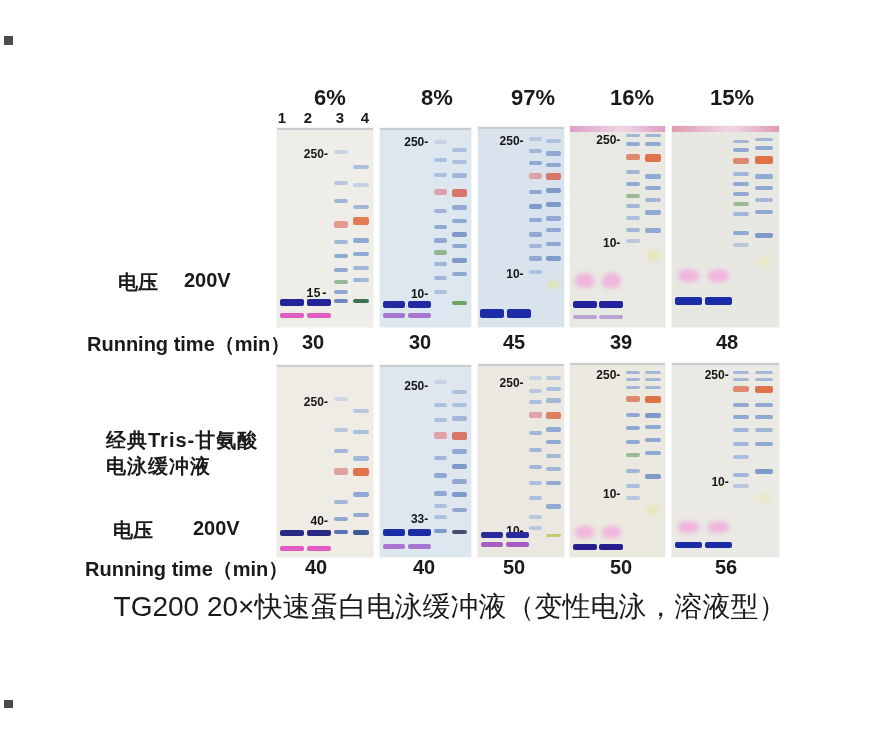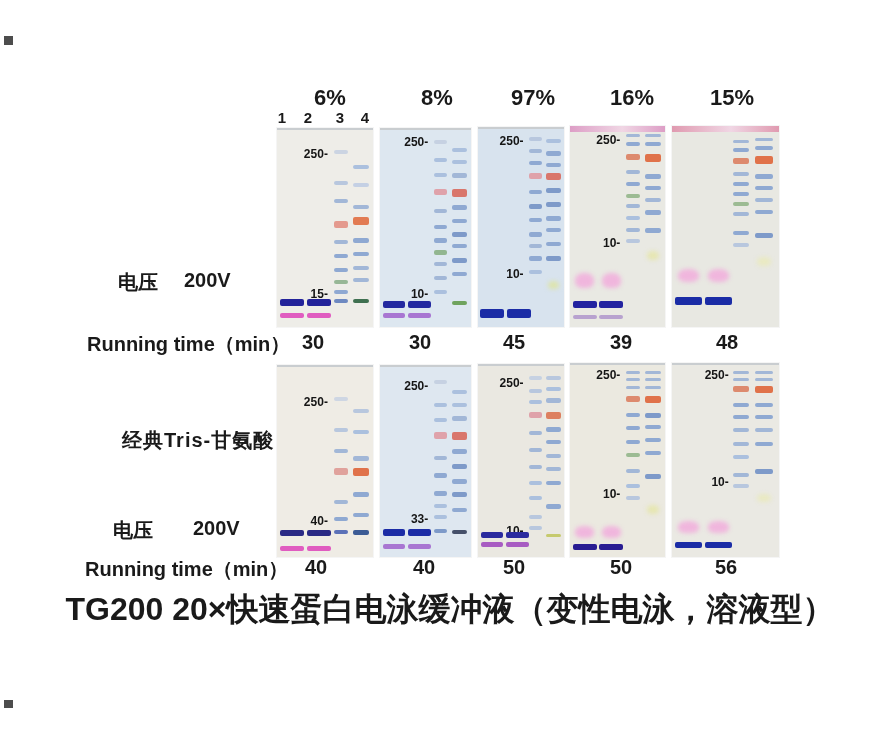--- a/index.html
+++ b/index.html
@@ -8,21 +8,21 @@
     font-family:"Liberation Sans",sans-serif;color:#1a1a1a;overflow:hidden;
   }
   .abs{position:absolute;}
   .hdr-label{font-size:22px;font-weight:700;letter-spacing:2px;}
   .conc{font-size:22px;font-weight:700;transform:translateX(-50%);}
   .lane-num{font-size:15px;font-weight:700;transform:translateX(-50%);}
   .buffer-label{font-size:20px;font-weight:700;letter-spacing:1px;line-height:26px;}
   .volt{display:flex;font-size:20px;font-weight:700;}
   .rt-label{font-size:20px;font-weight:700;}
   .rt-val{font-size:20px;font-weight:700;transform:translateX(-50%);}
-  .caption{left:30px;top:588px;width:840px;text-align:center;font-size:32px;font-weight:700;}
+  .caption{left:30px;top:588px;width:840px;text-align:center;font-size:28px;font-weight:400;}
   .artifact{background:#2e2e2e;opacity:.85;}
 
   .gel{position:absolute;border-top:2px solid #c9cdd0;box-shadow:0 0 0 1px rgba(0,0,0,0.04);}
   .gel-strip{position:absolute;top:-2px;left:0;right:0;height:6px;}
   .gel-marker{position:absolute;right:47%;font-size:12px;font-weight:700;line-height:1;color:#151515;white-space:nowrap;}
   .band{position:absolute;border-radius:2px;filter:blur(0.3px);}
   .blob{border-radius:45% 45% 38% 38%;filter:blur(2px);}
 
   
   .g-t0{left:277px;top:128px;width:96px;height:197px;}
@@ -39,21 +39,21 @@
   
   .p-hdr{left:160px;top:87px;}
   .c0{left:330px;top:85px;} .c1{left:437px;top:85px;} .c2{left:533px;top:85px;}
   .c3{left:632px;top:85px;} .c4{left:732px;top:85px;}
   .ln0{left:282px;top:109px;} .ln1{left:308px;top:109px;} .ln2{left:340px;top:109px;} .ln3{left:365px;top:109px;}
   .p-buftop{left:110px;top:211px;}
   .p-volttop{left:118px;top:269px;} .p-volttop .vv{margin-left:26px;}
   .p-rtltop{left:87px;top:331px;}
   .t0{left:313px;top:331px;} .t1{left:420px;top:331px;} .t2{left:514px;top:331px;}
   .t3{left:621px;top:331px;} .t4{left:727px;top:331px;}
-  .p-bufbot{left:106px;top:427px;margin-left:16px;}
+  .p-bufbot{left:106px;top:427px;}
   .p-voltbot{left:113px;top:517px;} .p-voltbot .vv{margin-left:40px;}
   .p-rtlbot{left:85px;top:556px;}
   .b0{left:316px;top:556px;} .b1{left:424px;top:556px;} .b2{left:514px;top:556px;}
   .b3{left:621px;top:556px;} .b4{left:726px;top:556px;}
   .a1{left:4px;top:36px;width:9px;height:9px;}
   .a2{left:4px;top:700px;width:9px;height:8px;}
 </style>
 </head>
 <body>
 
@@ -73,21 +73,21 @@
   <span class="abs lane-num ln2">3</span>
   <span class="abs lane-num ln3">4</span>
 
   <div class="abs volt p-volttop">
     <span>电压</span>
     <span class="vv">200V</span>
   </div>
 
   <div class="gel g-t0" style="background: rgb(238, 237, 232);">
       <div class="gel-marker" style="top: 9%;">250-</div>
-      <div class="gel-marker" style="top: 80%;">15-</div>
+      <div class="gel-marker" style="top: 80%; font-family: Liberation Mono, monospace;">15-</div>
       <div class="band" style="left: 3%; width: 25%; top: 86%; height: 7px; background: rgb(35, 35, 154);"></div>
       <div class="band" style="left: 3%; width: 25%; top: 93%; height: 5px; background: rgb(224, 92, 192);"></div>
       <div class="band" style="left: 31%; width: 25%; top: 86%; height: 7px; background: rgb(35, 35, 154);"></div>
       <div class="band" style="left: 31%; width: 25%; top: 93%; height: 5px; background: rgb(224, 92, 192);"></div>
       <div class="band" style="left: 59%; width: 15%; top: 10%; height: 4px; background: rgb(203, 212, 226);"></div>
       <div class="band" style="left: 59%; width: 15%; top: 26%; height: 4px; background: rgb(184, 199, 222);"></div>
       <div class="band" style="left: 59%; width: 15%; top: 35%; height: 4px; background: rgb(162, 183, 215);"></div>
       <div class="band" style="left: 59%; width: 15%; top: 46%; height: 7px; background: rgb(228, 154, 142);"></div>
       <div class="band" style="left: 59%; width: 15%; top: 56%; height: 4px; background: rgb(162, 183, 215);"></div>
       <div class="band" style="left: 59%; width: 15%; top: 63%; height: 4px; background: rgb(143, 169, 210);"></div>
@@ -222,20 +222,21 @@
 
   <div class="abs rt-label p-rtltop">Running time（min）</div>
   <div class="abs rt-val t0">30</div>
   <div class="abs rt-val t1">30</div>
   <div class="abs rt-val t2">45</div>
   <div class="abs rt-val t3">39</div>
   <div class="abs rt-val t4">48</div>
 
   <div class="abs buffer-label p-bufbot">
     <div>经典Tris-甘氨酸</div>
+    <div>电泳缓冲液</div>
   </div>
   <div class="abs volt p-voltbot">
     <span>电压</span>
     <span class="vv">200V</span>
   </div>
 
   <div class="gel g-b0" style="background: rgb(239, 236, 229);">
       <div class="gel-marker" style="top: 15%;">250-</div>
       <div class="gel-marker" style="top: 78%;">40-</div>
       <div class="band" style="left: 3%; width: 25%; top: 86%; height: 6px; background: rgb(42, 42, 133);"></div>

